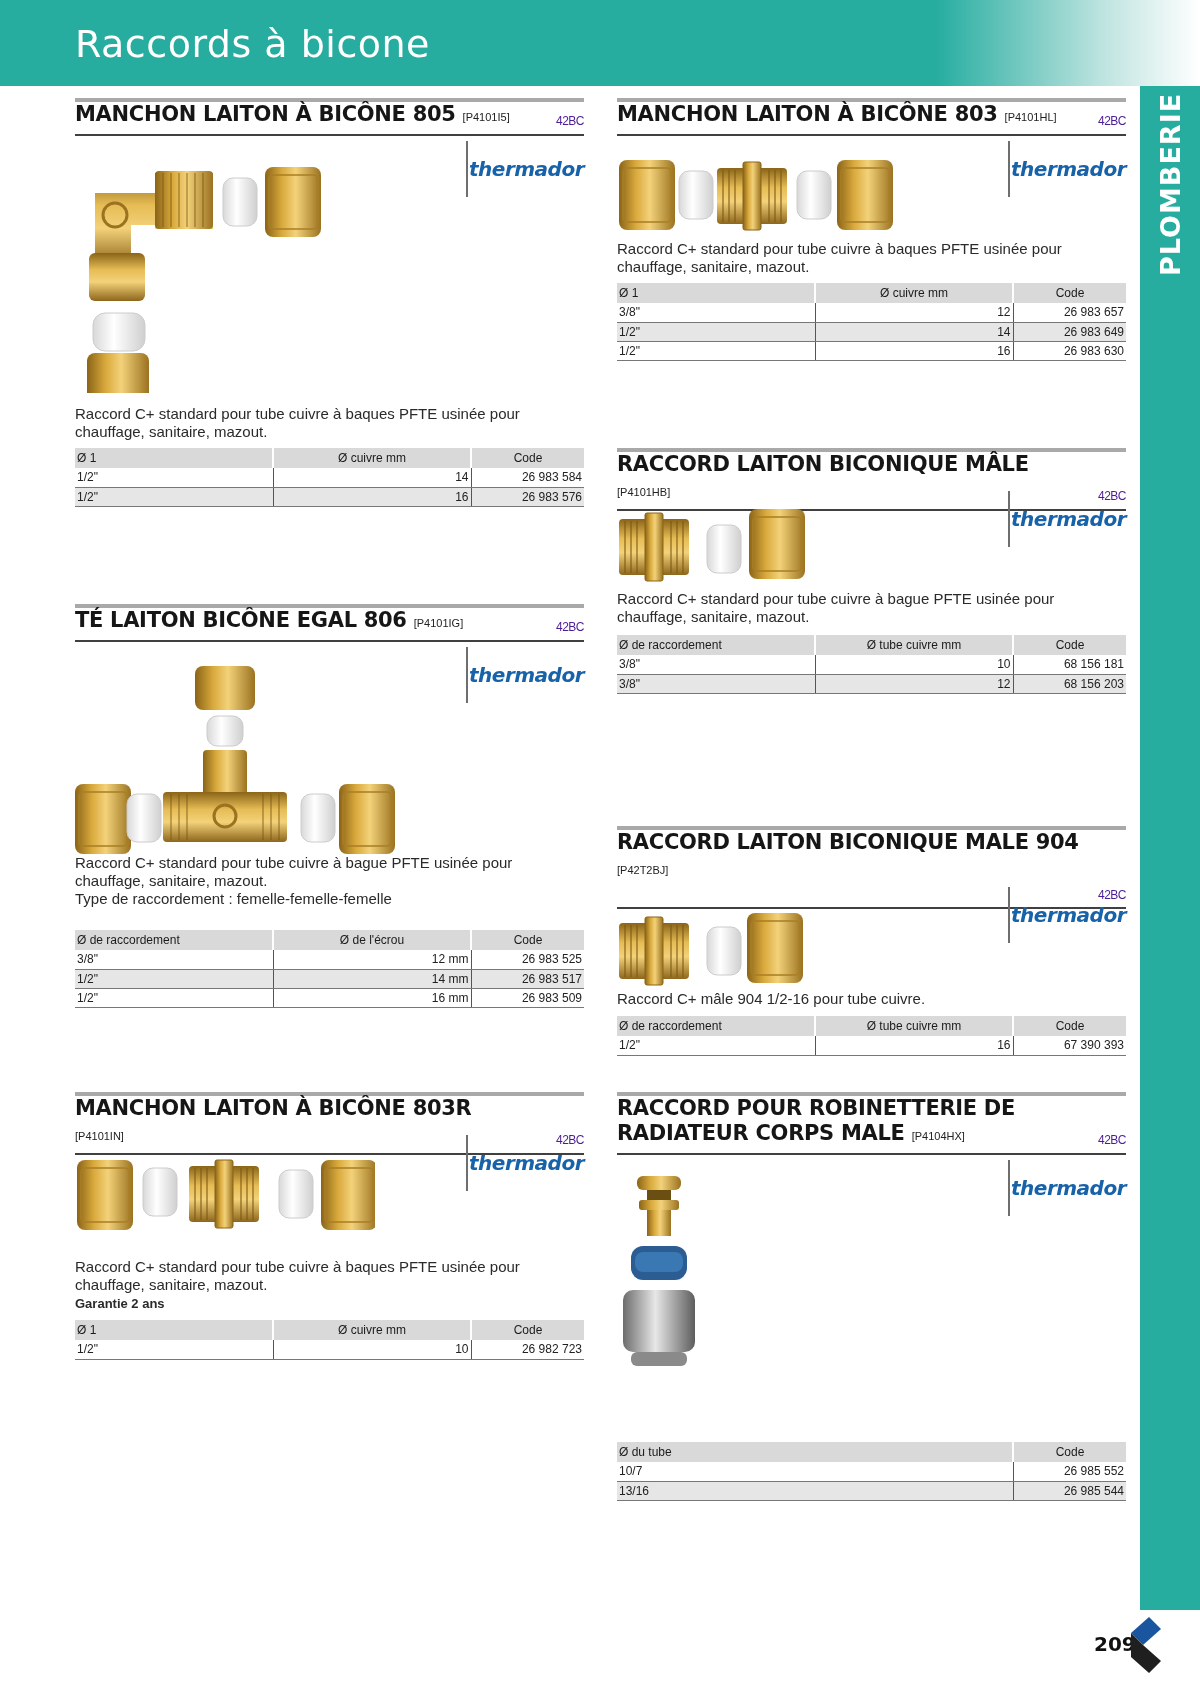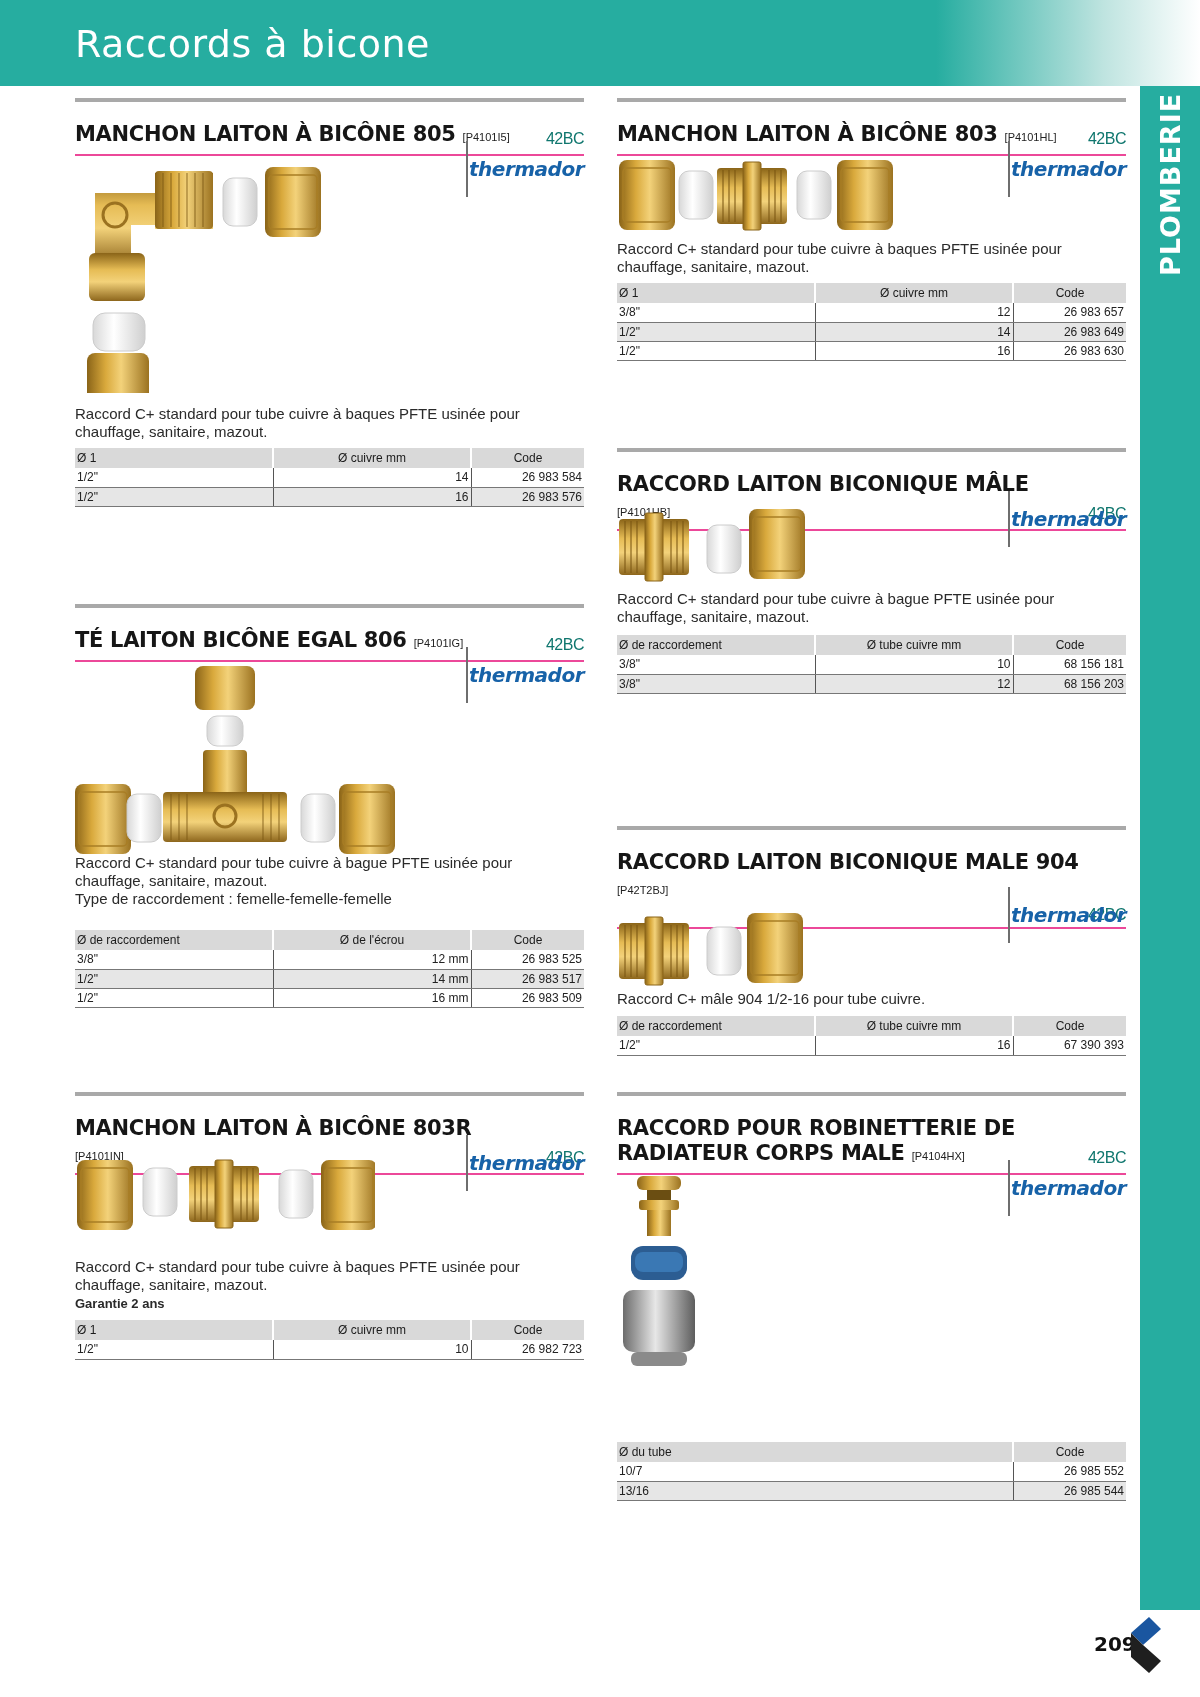--- a/index.html
+++ b/index.html
@@ -29,30 +29,30 @@
     position: absolute; left: 1094px; top: 1632px; font-size: 20px; font-weight: bold; color: #111;
     font-family: "DejaVu Sans", sans-serif;
   }
   .page-chevron { position: absolute; left: 1127px; top: 1617px; width: 36px; height: 56px; }
 
   .section { position: absolute; width: 509px; }
   .section.left { left: 75px; }
   .section.right { left: 617px; }
 
   .sec-head {
-    position: relative; border-top: 4px solid #a9a9a9; border-bottom: 2px solid #ec4899;
-    padding: 20px 0 4px 0;
+    position: relative; border-top: 4px solid #a9a9a9; border-bottom: 2px solid #404040;
+    padding: 0 0 4px 0;
   }
   .sec-title {
     font-family: "DejaVu Sans", sans-serif; font-weight: bold; font-size: 21px; color: #161616;
     letter-spacing: -0.3px; line-height: 25px; display: block; padding-right: 60px;
   }
   .sec-ref { font-size: 11px; font-weight: normal; letter-spacing: 0; color: #222; font-family: "Liberation Sans Narrow", "Liberation Sans", sans-serif; }
   .sec-code {
-    position: absolute; right: 0; bottom: 6px; font-size: 16px; color: #0f766e;
+    position: absolute; right: 0; bottom: 6px; font-size: 12px; color: #4c1d95;
     font-family: "Liberation Sans", sans-serif; letter-spacing: -0.5px;
   }
   .sec-code.stacked { position: static; text-align: right; display: block; margin-top: 2px; line-height: 20px; }
 
   .brand {
     position: absolute; right: 0; width: 118px; height: 56px; border-left: 2px solid #6e6e6e;
     display: flex; align-items: center; justify-content: flex-end; gap: 3px;
   }
   .brand-name {
     font-family: "DejaVu Sans", sans-serif; font-style: italic; font-weight: bold; font-size: 20px;

